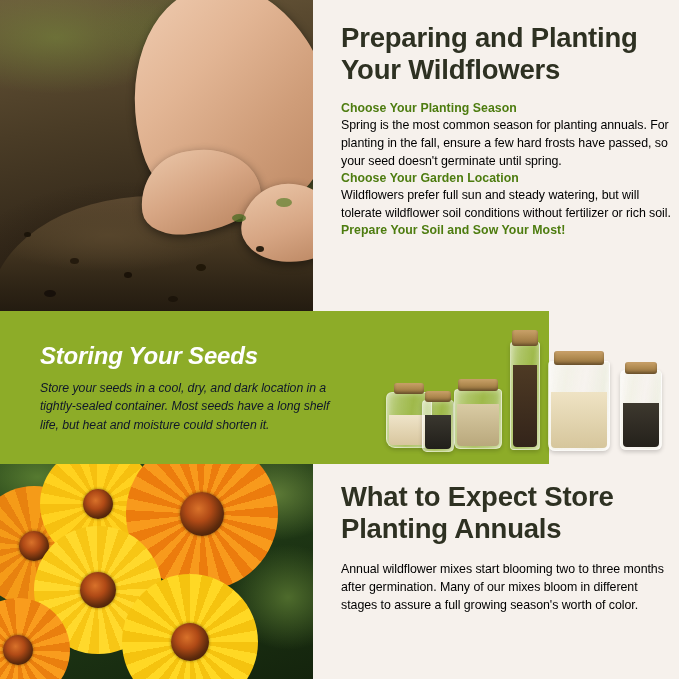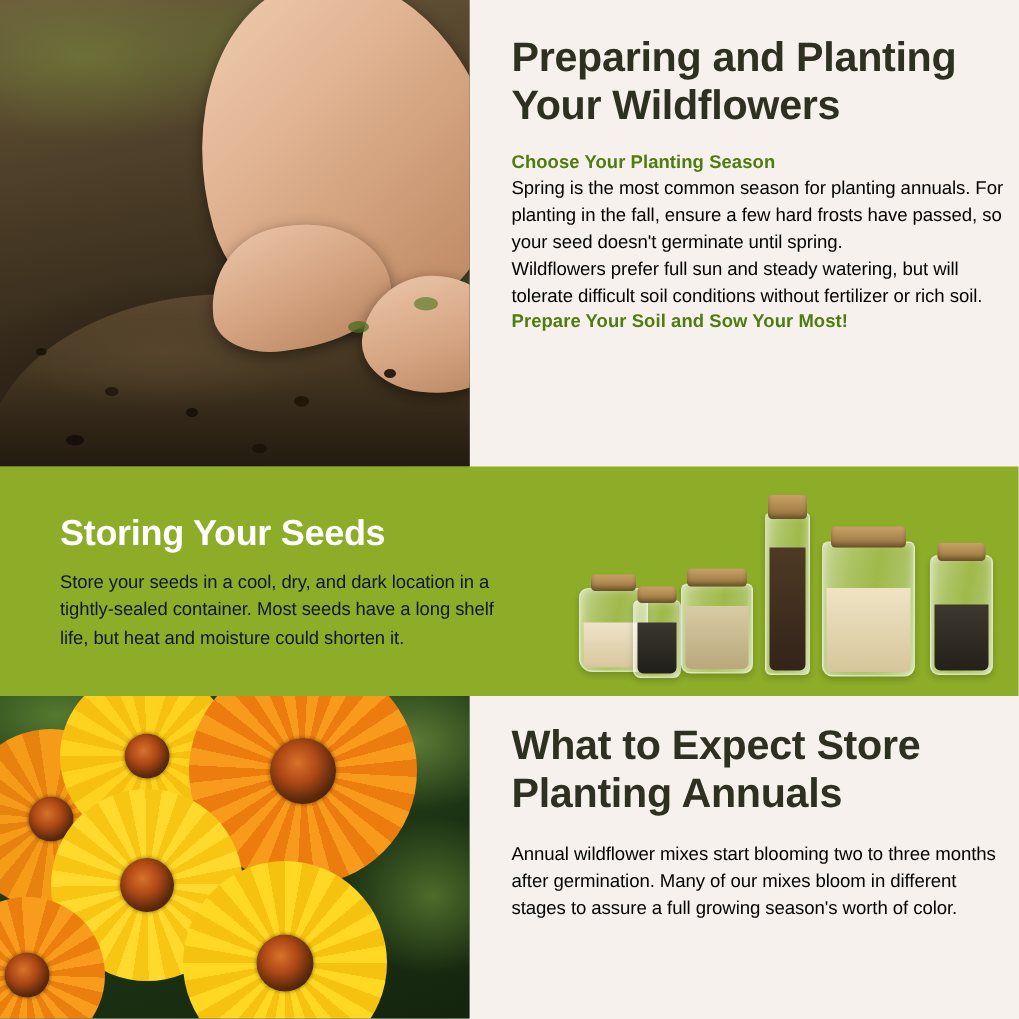--- a/index.html
+++ b/index.html
@@ -71,22 +71,22 @@
     margin:0 0 2px 0;
   }
   .body-p{
     font-size:12.4px;line-height:1.45;color:#000000;margin:0 0 12px 0;
     letter-spacing:-.05px;
   }
   .body-p:last-child{margin-bottom:0;}
 
   
   .row2{
-    position:absolute;left:0;top:311px;width:679px;height:153px;
-    background:#8DAC28;overflow:hidden;
+    position:absolute;left:0;top:311px;width:549px;height:153px;
+    background:#8DAC28;overflow:hidden;font-style:italic;
   }
   .h2{
     position:absolute;left:40px;top:31px;
     font-size:24px;font-weight:700;color:#FFFFFF;letter-spacing:-.2px;margin:0;
   }
   .green-p{
     position:absolute;left:40px;top:68px;width:300px;
     font-size:12.3px;line-height:1.5;color:#0f172a;letter-spacing:-.05px;margin:0;
   }
   .jars{position:absolute;left:382px;top:324px;width:280px;height:130px;}
@@ -161,21 +161,22 @@
 
     <div class="col-text-1">
       <h1 class="h1">Preparing and Planting Your Wildflowers</h1>
 
       <div>
         <p class="sub-h">Choose Your Planting Season</p>
         <p class="body-p">Spring is the most common season for planting annuals. For planting in the fall, ensure a few hard frosts have passed, so your seed doesn't germinate until spring.</p>
       </div>
 
       <div>
-        <p class="body-p">Wildflowers prefer full sun and steady watering, but will tolerate difficult soil conditions without fertilizer or rich soil.</p>
+        <p class="sub-h">Choose Your Garden Location</p>
+        <p class="body-p">Wildflowers prefer full sun and steady watering, but will tolerate wildflower soil conditions without fertilizer or rich soil.</p>
       </div>
 
       <div>
         <p class="sub-h">Prepare Your Soil and Sow Your Most!</p>
       </div>
     </div>
   </div>
 
   <div class="row2">
     <h2 class="h2">Storing Your Seeds</h2>

